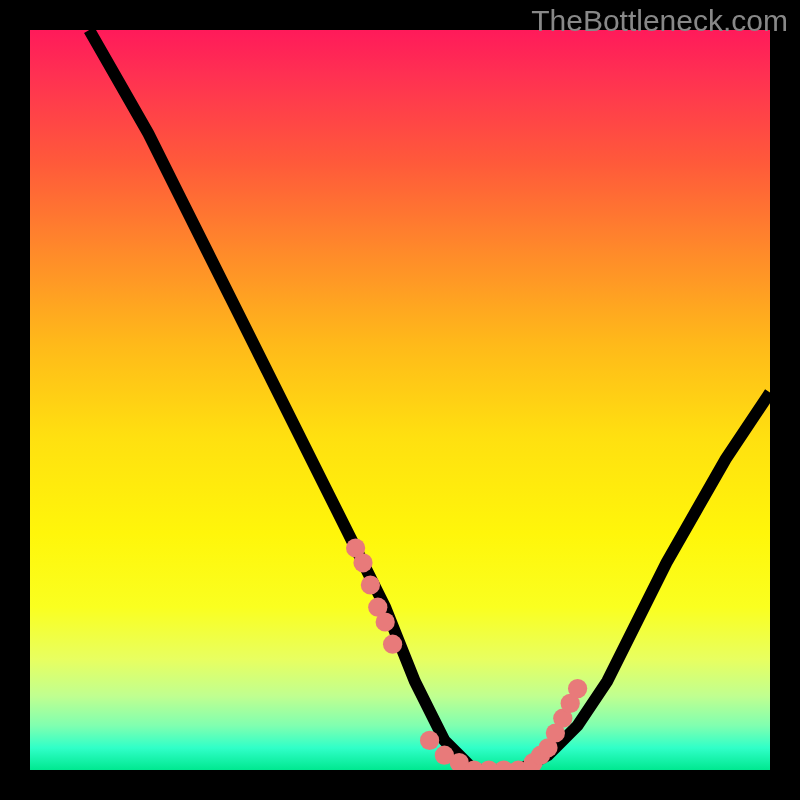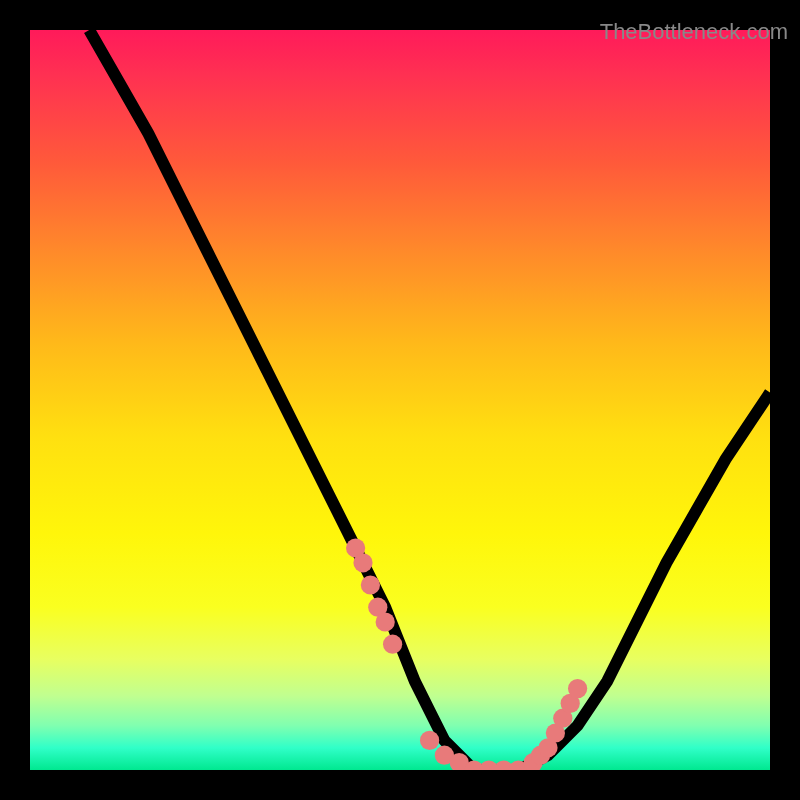--- a/index.html
+++ b/index.html
@@ -9,24 +9,23 @@
     background: #000;
     position: relative;
     overflow: hidden;
     font-family: Arial, sans-serif;
   }
   .watermark {
     position: absolute;
     top: 4px;
     right: 12px;
     color: #888;
-    font-size: 22px;
+    font-size: 30px;
     font-weight: 500;
     z-index: 10;
-    margin-top: 15px;
   }
   .plot-area {
     position: absolute;
     left: 30px;
     top: 30px;
     width: 740px;
     height: 740px;
     background: linear-gradient(to bottom,
       #ff1a5a 0%,
       #ff3052 6%,

